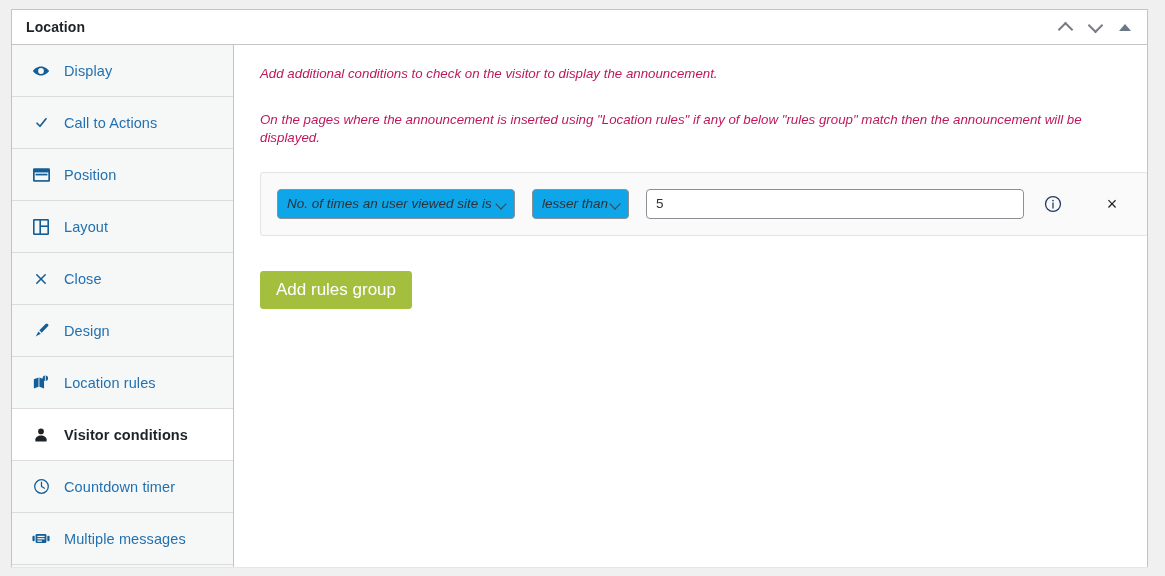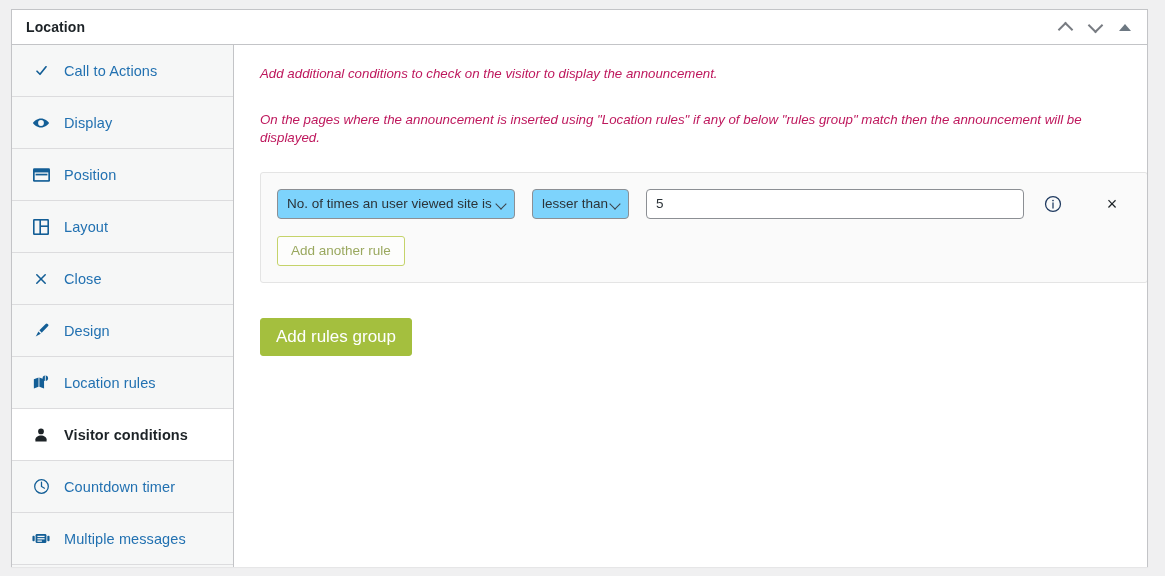--- a/index.html
+++ b/index.html
@@ -139,30 +139,31 @@
   }
   .rule-row {
     display: flex;
     align-items: center;
     gap: 0;
   }
   .sel {
     height: 30px;
     border: 1px solid #8c8f94;
     border-radius: 4px;
-    background: #7dd3fc;
+    background: #0ea5e9;
     font-size: 13.5px;
     color: #2c3338;
     padding: 0 34px 0 9px;
     display: flex;
     align-items: center;
     position: relative;
     cursor: pointer;
     white-space: nowrap;
     font-family: "Liberation Sans", sans-serif;
+    font-style: italic;
   }
   .sel::after {
     content: "";
     position: absolute;
     right: 9px; top: 10px;
     width: 7px; height: 7px;
     border-left: 1.6px solid #3c434a;
     border-bottom: 1.6px solid #3c434a;
     transform: rotate(-45deg);
   }
@@ -243,35 +244,35 @@
       </div>
     </div>
   </div>
 
   <div id="body">
 
     <div id="sidebar">
 
       <div class="nav-item">
         <span class="nav-icon">
-          <svg width="15" height="15" viewBox="0 0 20 20" fill="none" stroke="currentColor" stroke-width="2.2" stroke-linecap="round" stroke-linejoin="round">
-              <polyline points="4,11 8,15 16,5"></polyline>
-            </svg>
-        </span>
-        <span class="nav-label">Call to Actions</span>
-      </div>
-
-      <div class="nav-item">
-        <span class="nav-icon">
           <svg width="18" height="18" viewBox="0 0 20 20" fill="currentColor">
               <path d="M10 5C5.8 5 2.4 8.1 1 10c1.4 1.9 4.8 5 9 5s7.6-3.1 9-5c-1.4-1.9-4.8-5-9-5zm0 8.2A3.2 3.2 0 1 1 10 6.8a3.2 3.2 0 0 1 0 6.4z"></path>
               <circle cx="10" cy="10" r="1.7" fill="#f6f7f7"></circle>
             </svg>
         </span>
         <span class="nav-label">Display</span>
+      </div>
+
+      <div class="nav-item">
+        <span class="nav-icon">
+          <svg width="15" height="15" viewBox="0 0 20 20" fill="none" stroke="currentColor" stroke-width="2.2" stroke-linecap="round" stroke-linejoin="round">
+              <polyline points="4,11 8,15 16,5"></polyline>
+            </svg>
+        </span>
+        <span class="nav-label">Call to Actions</span>
       </div>
 
       <div class="nav-item">
         <span class="nav-icon">
           <svg width="17" height="14" viewBox="0 0 20 16" fill="currentColor">
               <rect x="0" y="0" width="20" height="16" rx="1.5"></rect>
               <rect x="2" y="5" width="16" height="9" fill="#f6f7f7"></rect>
               <rect x="3" y="6.5" width="14" height="2" fill="#135e96"></rect>
             </svg>
         </span>
@@ -380,20 +381,19 @@
             <svg width="18" height="18" viewBox="0 0 20 20" fill="none" stroke="currentColor" stroke-width="1.4">
               <circle cx="10" cy="10" r="8.3"></circle>
               <line x1="10" y1="8.8" x2="10" y2="14.5" stroke-linecap="round"></line>
               <circle cx="10" cy="6.1" r="0.95" fill="currentColor" stroke="none"></circle>
             </svg>
           </span>
 
           <span class="del-btn">×</span>
         </div>
 
-        <div class="btn-outline">Add another rule</div>
       </div>
 
       <div class="btn-primary">Add rules group</div>
 
     </div>
   </div>
 </div>
 
 </body></html>

